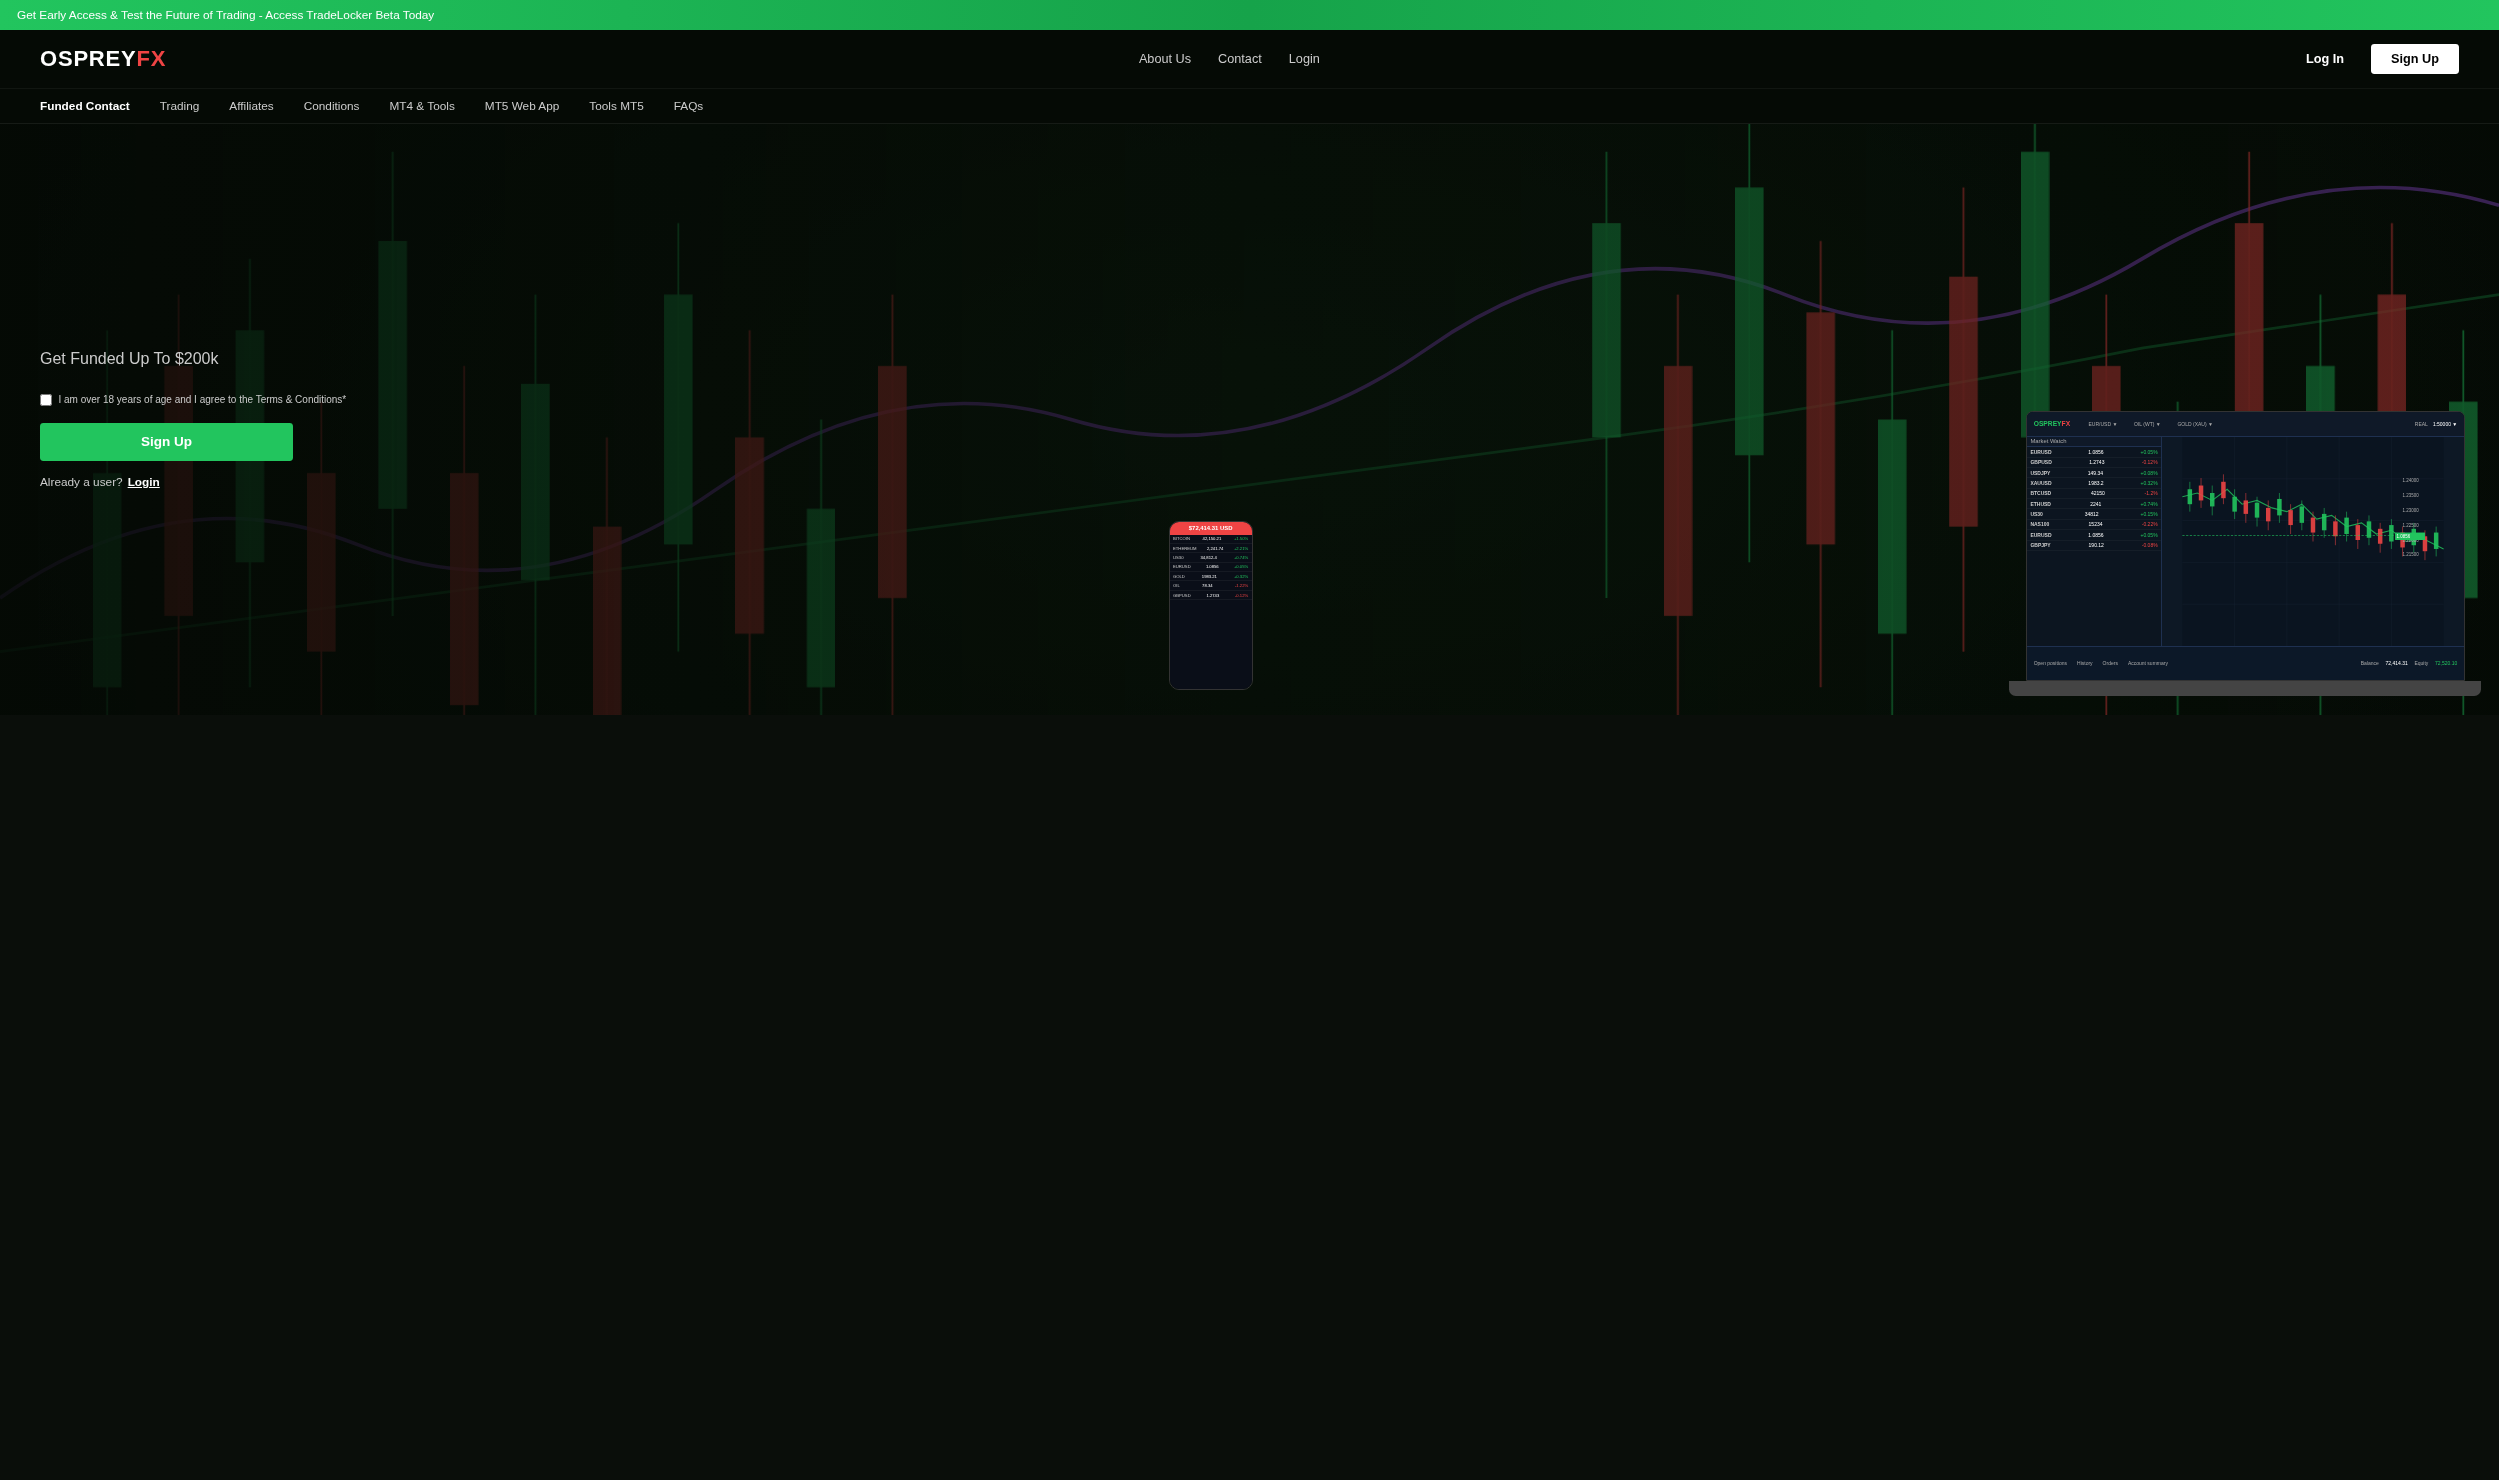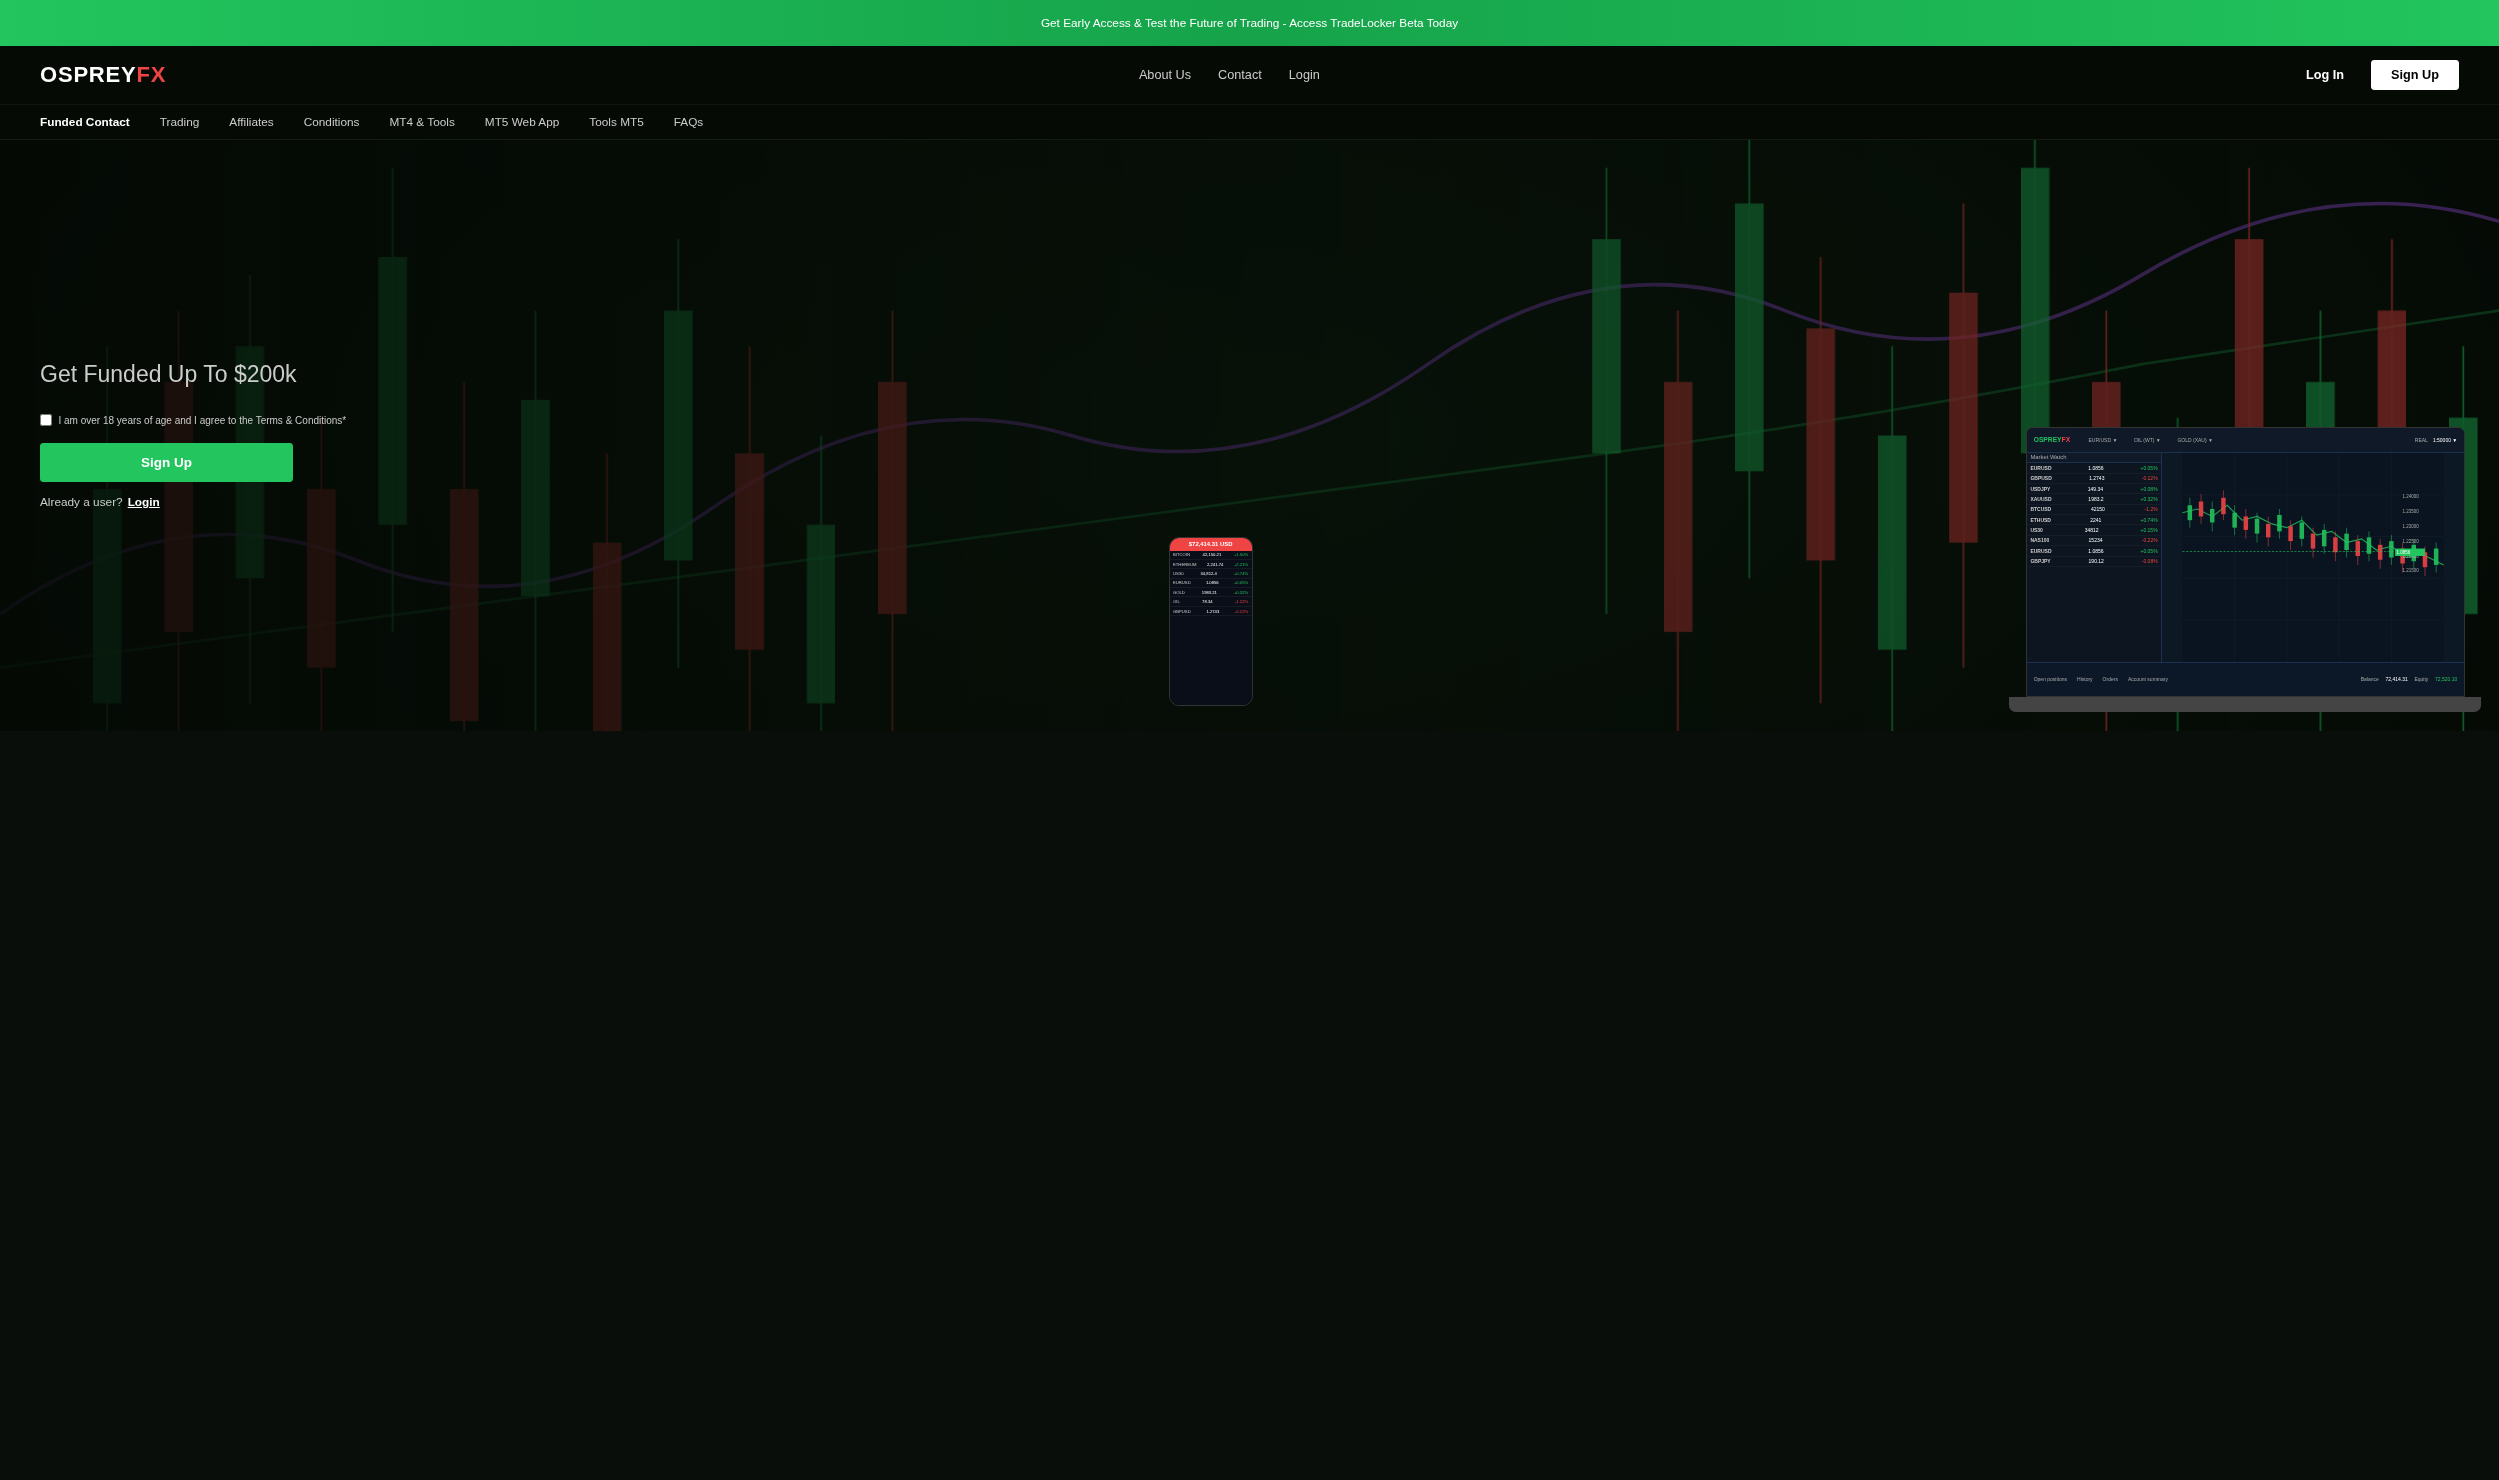--- a/index.html
+++ b/index.html
@@ -6,22 +6,22 @@
     body {
       font-family: -apple-system, BlinkMacSystemFont, 'Segoe UI', Arial, sans-serif;
       background: #0a0e0a;
       color: #fff;
       overflow-x: hidden;
     }
 
     
     .top-banner {
       background: linear-gradient(90deg, #22c55e, #16a34a, #22c55e);
-      text-align: center;
-      padding: 16px 17px;
+      text-align: left;
+      padding: 8px 17px;
       font-size: 11.8px;
       font-weight: 500;
       color: #fff;
       position: relative;
       z-index: 100;
     }
 
     
     .main-header {
       background: rgba(5, 10, 5, 0.92);
@@ -138,21 +138,21 @@
 
     .hero-title {
       font-size: 52px;
       font-weight: 900;
       line-height: 1.1;
       color: #fff;
       margin-bottom: 13.5px;
     }
 
     .hero-subtitle {
-      font-size: 23px;
+      font-size: 16px;
       color: #ccc;
       margin-bottom: 26px;
       font-weight: 400;
     }
 
     .email-input-wrapper {
       position: relative;
       margin-bottom: 13.5px;
     }
     .email-input {

